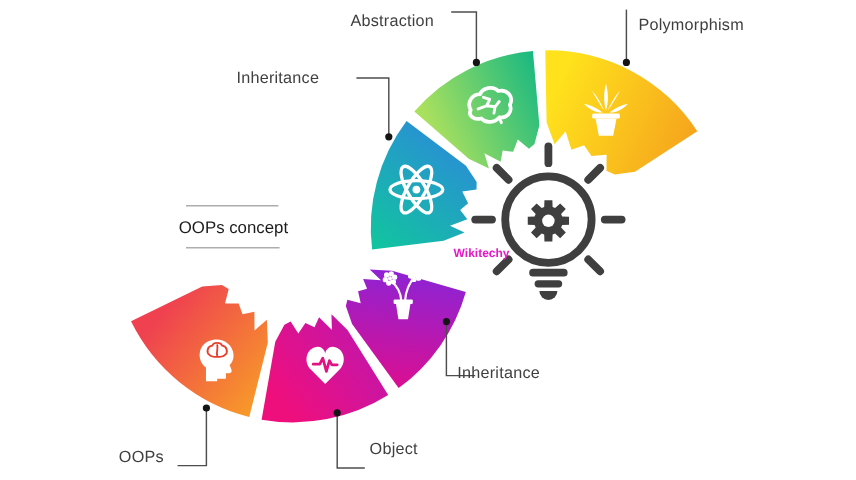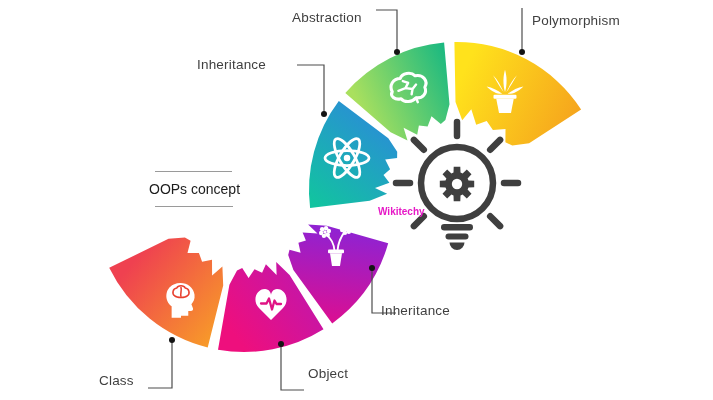--- a/index.html
+++ b/index.html
@@ -139,21 +139,21 @@
           <rect x="441" y="224" width="32" height="6.5" rx="3.2" fill="#3f3f3f"></rect>
           <rect x="445.5" y="233.5" width="23" height="6" rx="3" fill="#3f3f3f"></rect>
           <path d="M 449.5,242.5 a 7.5,7.5 0 0 0 15,0 Z" fill="#3f3f3f"></path>
         </g>
       </svg>
     </div>
 
   <div class="seg-label lbl-abstraction">Abstraction</div>
   <div class="seg-label lbl-encapsulation">Polymorphism</div>
   <div class="seg-label lbl-polymorphism">Inheritance</div>
-  <div class="seg-label lbl-class">Class</div>
+  <div class="seg-label lbl-class">OOPs</div>
   <div class="seg-label lbl-object">Object</div>
   <div class="seg-label lbl-inheritance">Inheritance</div>
 
   <div class="title-block">
     <div class="rule rule-top"></div>
     <div class="title-line">OOPs concept</div>
     <div class="rule rule-bottom"></div>
   </div>
 
   <div class="watermark">Wikitechy</div>

